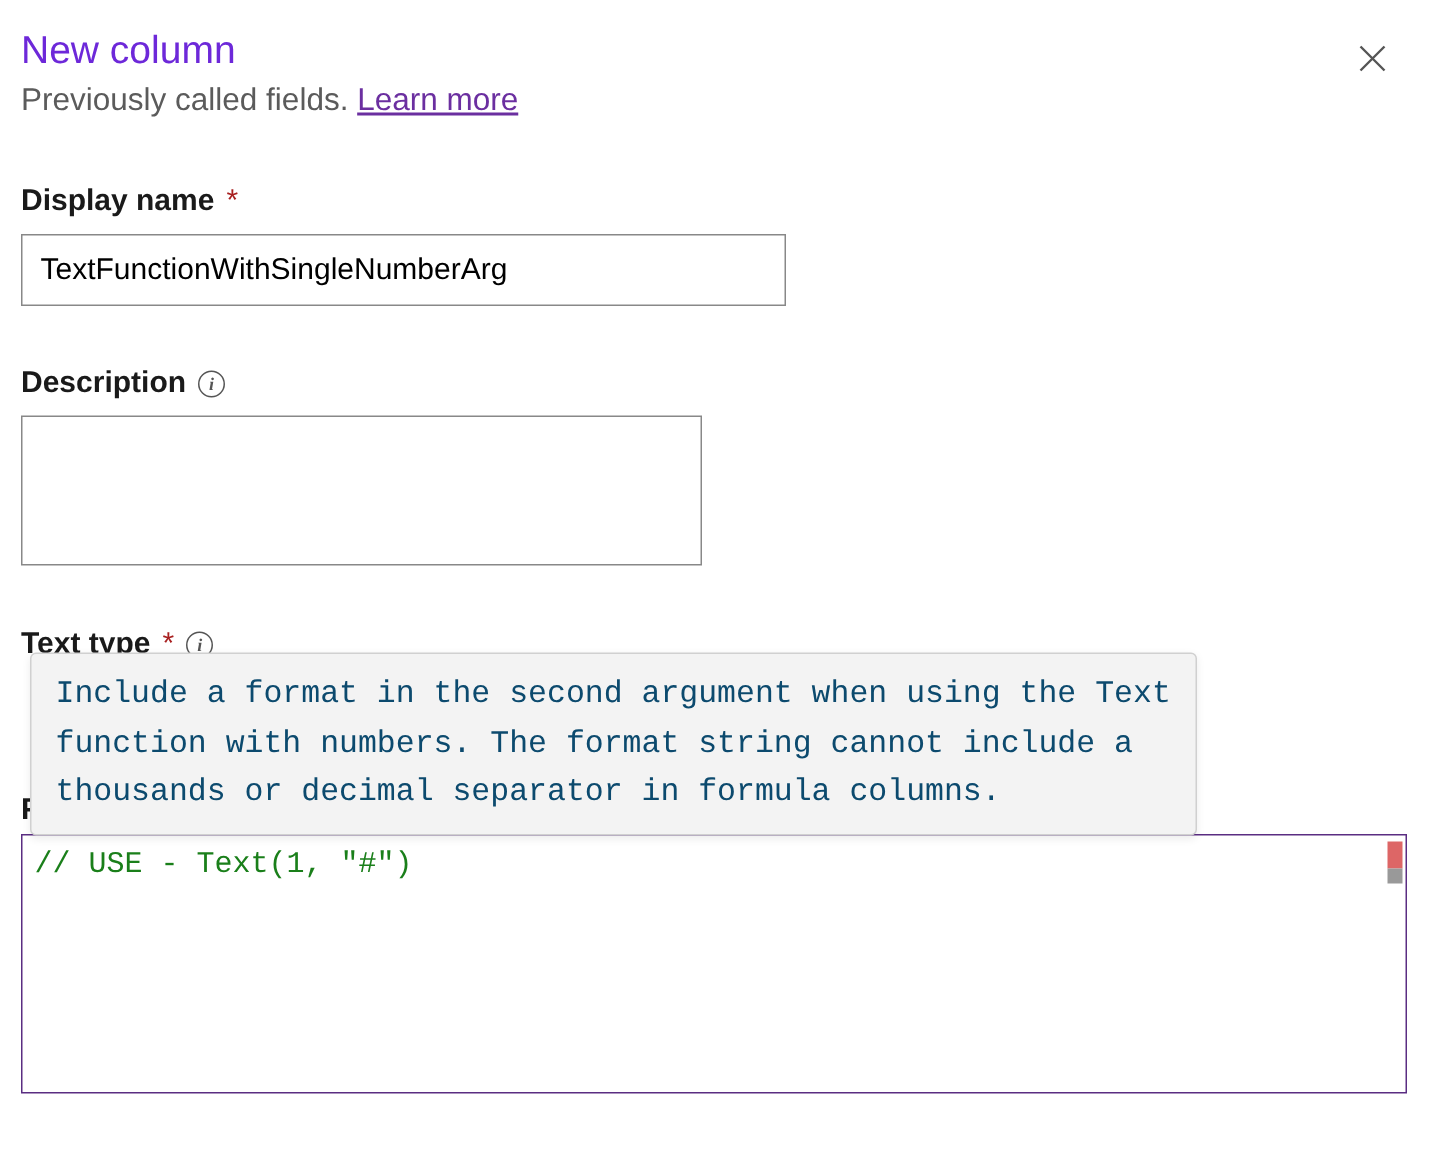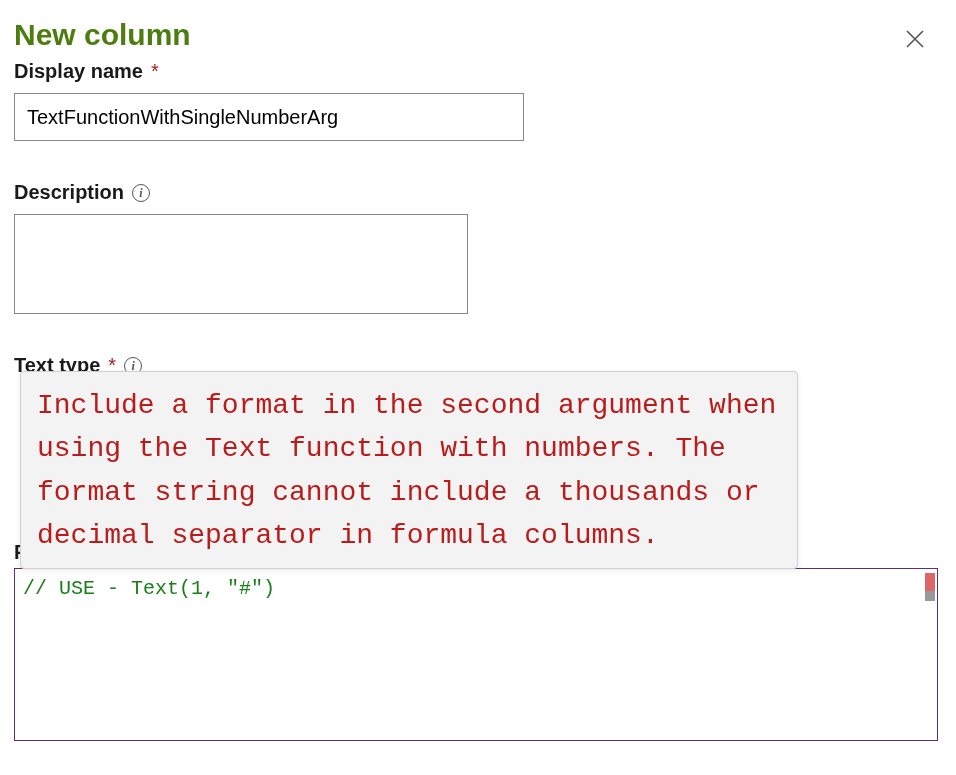--- a/index.html
+++ b/index.html
@@ -9,23 +9,23 @@
       padding: 18px 14px;
       width: 956px;
       color: #1a1a1a;
     }
     .header-row {
       display: flex;
       justify-content: space-between;
       align-items: flex-start;
     }
     .panel-title {
-      font-size: 30px;
-      font-weight: 700;
-      color: #4d7c0f;
+      font-size: 26px;
+      font-weight: 400;
+      color: #6d28d9;
       margin-bottom: 6px;
     }
     .subtitle {
       font-size: 21px;
       color: #5b5b5b;
       margin-bottom: 44px;
     }
     .subtitle a {
       color: #6b2fa0;
       text-decoration: underline;
@@ -98,22 +98,22 @@
       border-radius: 4px;
       margin-left: 6px;
       margin-top: -6px;
       width: 778px;
       padding: 0;
       z-index: 10;
       box-shadow: 0 2px 6px rgba(0,0,0,0.08);
     }
     .tooltip-msg {
       font-family: "Consolas", "Courier New", monospace;
-      font-size: 28px;
-      color: #b91c1c;
+      font-size: 21px;
+      color: #0c4a6e;
       padding: 12px 16px 10px 16px;
       line-height: 1.55;
       white-space: normal;
     }
     .tooltip-actions {
       display: flex;
       align-items: center;
       gap: 28px;
       padding: 8px 16px 10px 16px;
       font-size: 19px;
@@ -169,20 +169,23 @@
     }
   </style>
 </head>
 <body>
 
 
 
 <div class="header-row">
   <div>
     <h1 class="panel-title">New column</h1>
+    <div class="subtitle">
+      <span>Previously called fields. </span><a href="#">Learn more</a>
+    </div>
   </div>
   <button class="close-btn">
     <svg width="22" height="22" viewBox="0 0 22 22">
         <path d="M3 3 L19 19 M19 3 L3 19" stroke="#555" stroke-width="1.6" fill="none"></path>
       </svg>
   </button>
 </div>
 
 <div class="field-label">
   <span>Display name</span>

